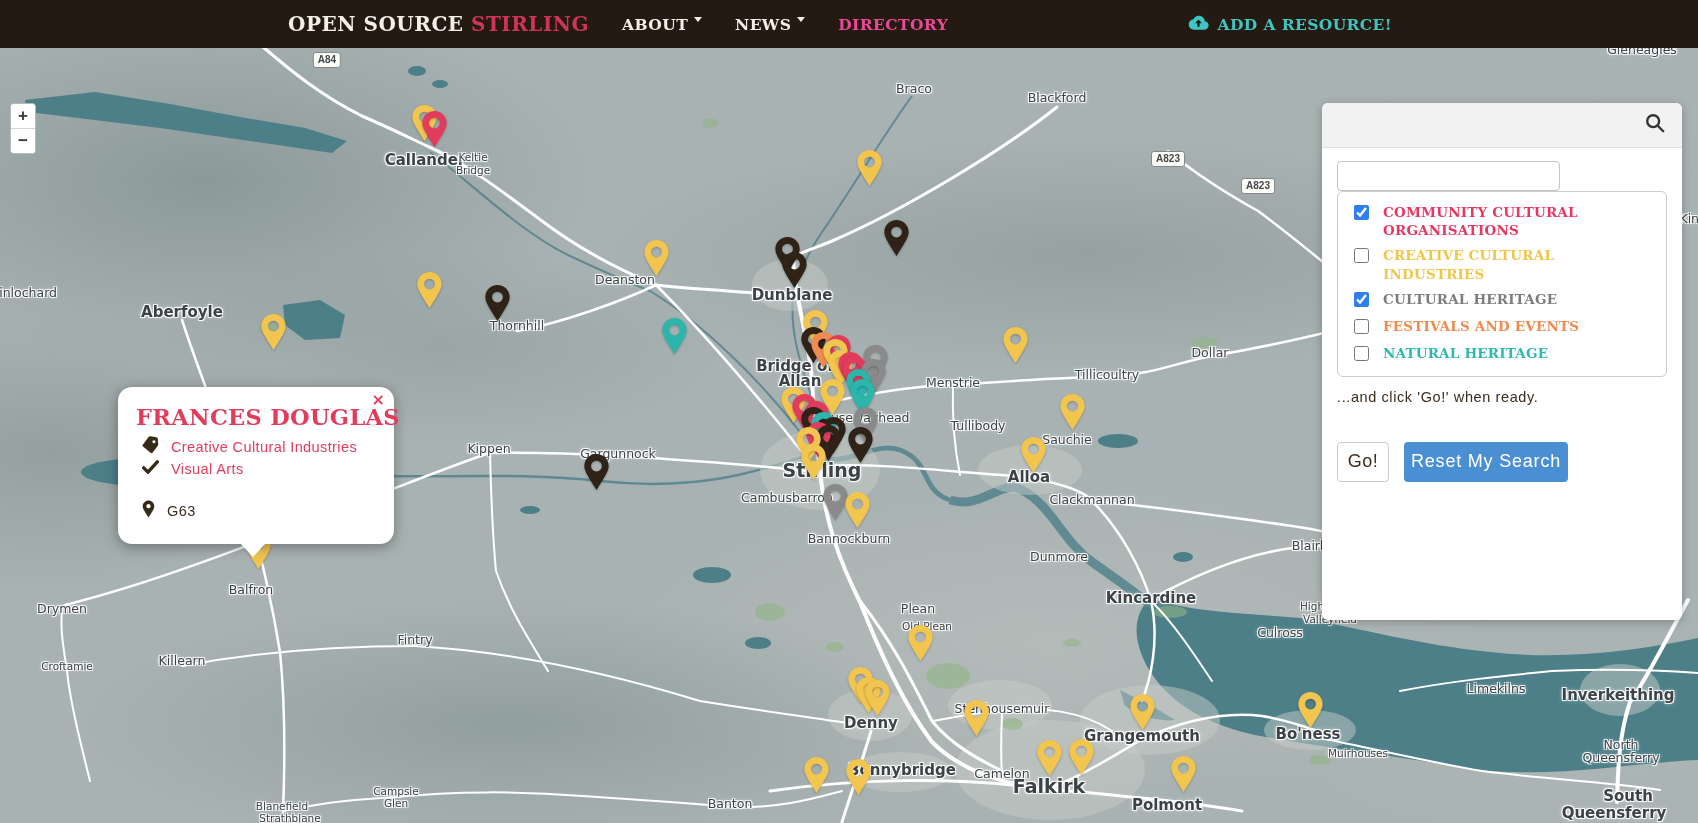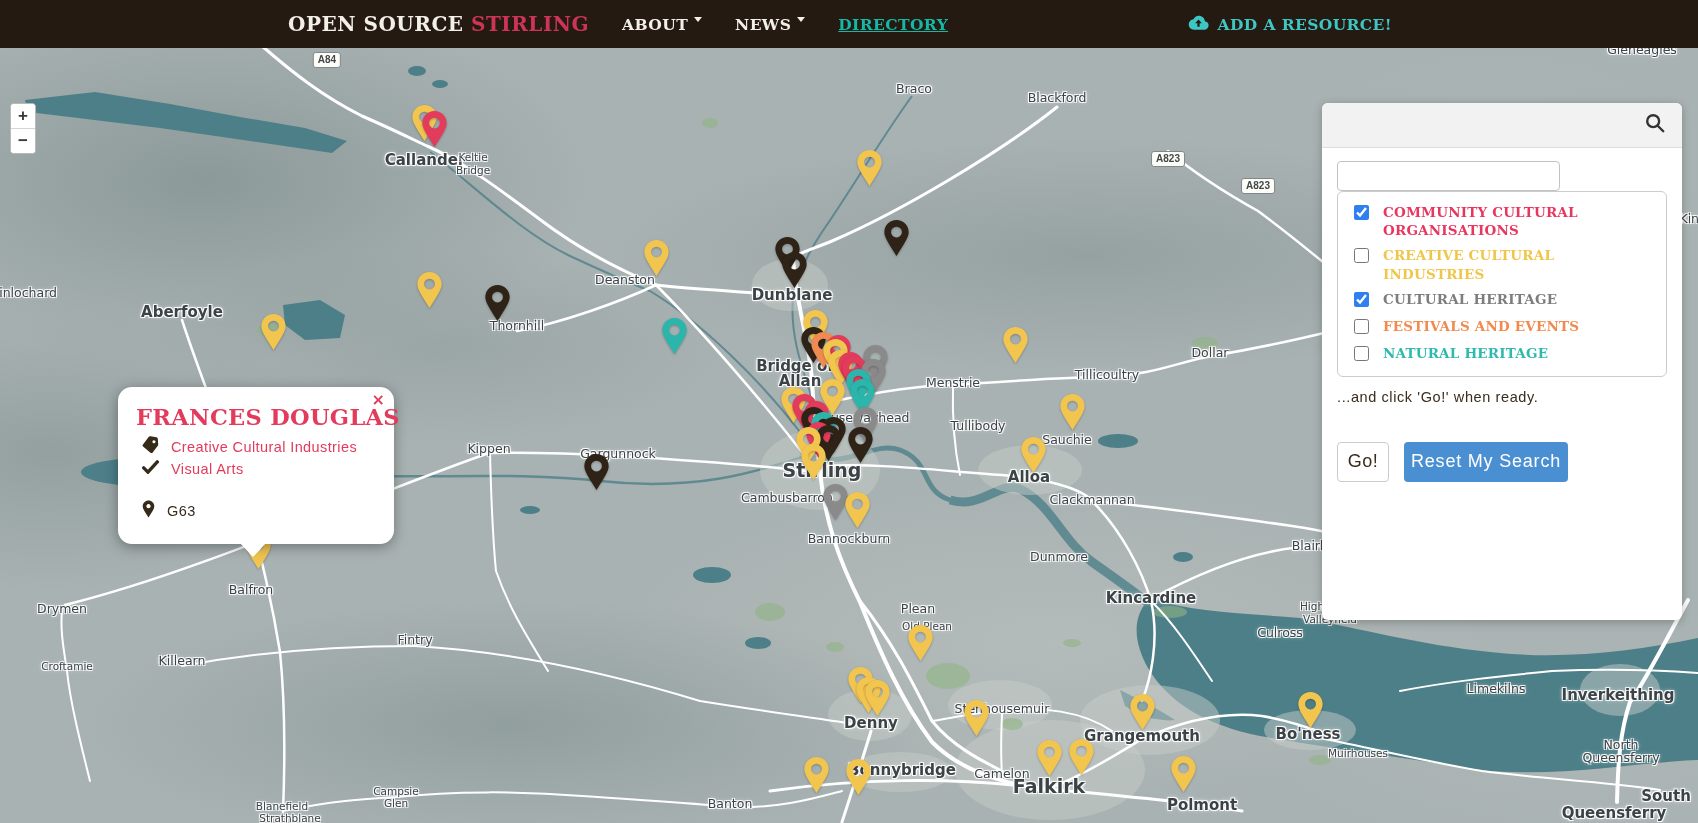--- a/index.html
+++ b/index.html
@@ -9,21 +9,21 @@
   
   .navbar{position:absolute;left:0;top:0;width:1698px;height:48px;background:#241a12;
           display:flex;align-items:center;z-index:50;}
   .brand{margin-left:288px;font-family:"DejaVu Serif",serif;font-weight:bold;
          font-size:20px;letter-spacing:.5px;white-space:nowrap;}
   .brand .b1{color:#f3efe9;}
   .brand .b2{color:#ce3455;}
   .nav-item{font-family:"DejaVu Serif",serif;font-weight:bold;font-size:15.5px;
             color:#f3efe9;margin-left:33px;display:flex;align-items:flex-start;cursor:pointer;
             letter-spacing:.4px;}
-  .nav-item.active{color:#14b8a6;text-decoration:underline;}
+  .nav-item.active{color:#ec4899;}
   .caret{width:0;height:0;border-left:4px solid transparent;border-right:4px solid transparent;
          border-top:5px solid #f3efe9;margin-left:6px;margin-top:2px;}
   .nav-cta{margin-left:auto;margin-right:306px;display:flex;align-items:center;gap:9px;
            font-family:"DejaVu Serif",serif;font-weight:bold;font-size:15.5px;color:#3ec6c4;
            cursor:pointer;letter-spacing:.4px;}
 
   
   #map{position:absolute;left:0;top:0;width:1698px;height:823px;
        background-color:#a9b2b2;
        background-image:
@@ -234,31 +234,31 @@
       <span class="mlabel m" style="left: 918px; top: 608px;">Plean</span>
       <span class="mlabel s" style="left: 927px; top: 626px;">Old Plean</span>
       <span class="mlabel l" style="left: 871px; top: 723px;">Denny</span>
       <span class="mlabel m" style="left: 1002px; top: 708px;">Stenhousemuir</span>
       <span class="mlabel l" style="left: 1142px; top: 736px;">Grangemouth</span>
       <span class="mlabel l" style="left: 1308px; top: 734px;">Bo'ness</span>
       <span class="mlabel s" style="left: 1358px; top: 753px;">Muirhouses</span>
       <span class="mlabel l" style="left: 902px; top: 770px;">Bonnybridge</span>
       <span class="mlabel m" style="left: 1002px; top: 773px;">Camelon</span>
       <span class="mlabel xl" style="left: 1049px; top: 786px;">Falkirk</span>
-      <span class="mlabel l" style="left: 1202px; top: 805px;">Polmont</span>
+      <span class="mlabel l" style="left: 1167px; top: 805px;">Polmont</span>
       <span class="mlabel m" style="left: 730px; top: 803px;">Banton</span>
       <span class="mlabel s" style="left: 396px; top: 791px;">Campsie</span>
       <span class="mlabel s" style="left: 396px; top: 803px;">Glen</span>
       <span class="mlabel s" style="left: 282px; top: 806px;">Blanefield</span>
       <span class="mlabel s" style="left: 290px; top: 818px;">Strathblane</span>
       <span class="mlabel m" style="left: 1496px; top: 688px;">Limekilns</span>
       <span class="mlabel l" style="left: 1618px; top: 695px;">Inverkeithing</span>
       <span class="mlabel m" style="left: 1621px; top: 744px;">North</span>
       <span class="mlabel m" style="left: 1621px; top: 757px;">Queensferry</span>
-      <span class="mlabel l" style="left: 1666px; top: 796px;">South</span>
+      <span class="mlabel l" style="left: 1628px; top: 796px;">South</span>
       <span class="mlabel l" style="left: 1614px; top: 813px;">Queensferry</span>
     </div>
   <div id="shields">
       <span class="shield" style="left: 327px; top: 60px;">A84</span>
       <span class="shield" style="left: 1168px; top: 159px;">A823</span>
       <span class="shield" style="left: 1258px; top: 186px;">A823</span>
     </div>
   <div id="markers">
       <div class="pin" style="left: 411px; top: 104px;"><svg width="27" height="38" viewBox="0 0 30 42">
           <path fill="#f2c54f" fill-rule="evenodd" d="M15 1 C7.6 1 1.5 7 1.5 14.4 C1.5 20 5.5 26 15 41 C24.5 26 28.5 20 28.5 14.4 C28.5 7 22.4 1 15 1 Z M15 8.4 a6 6 0 1 1 -0.01 0 Z"></path>

